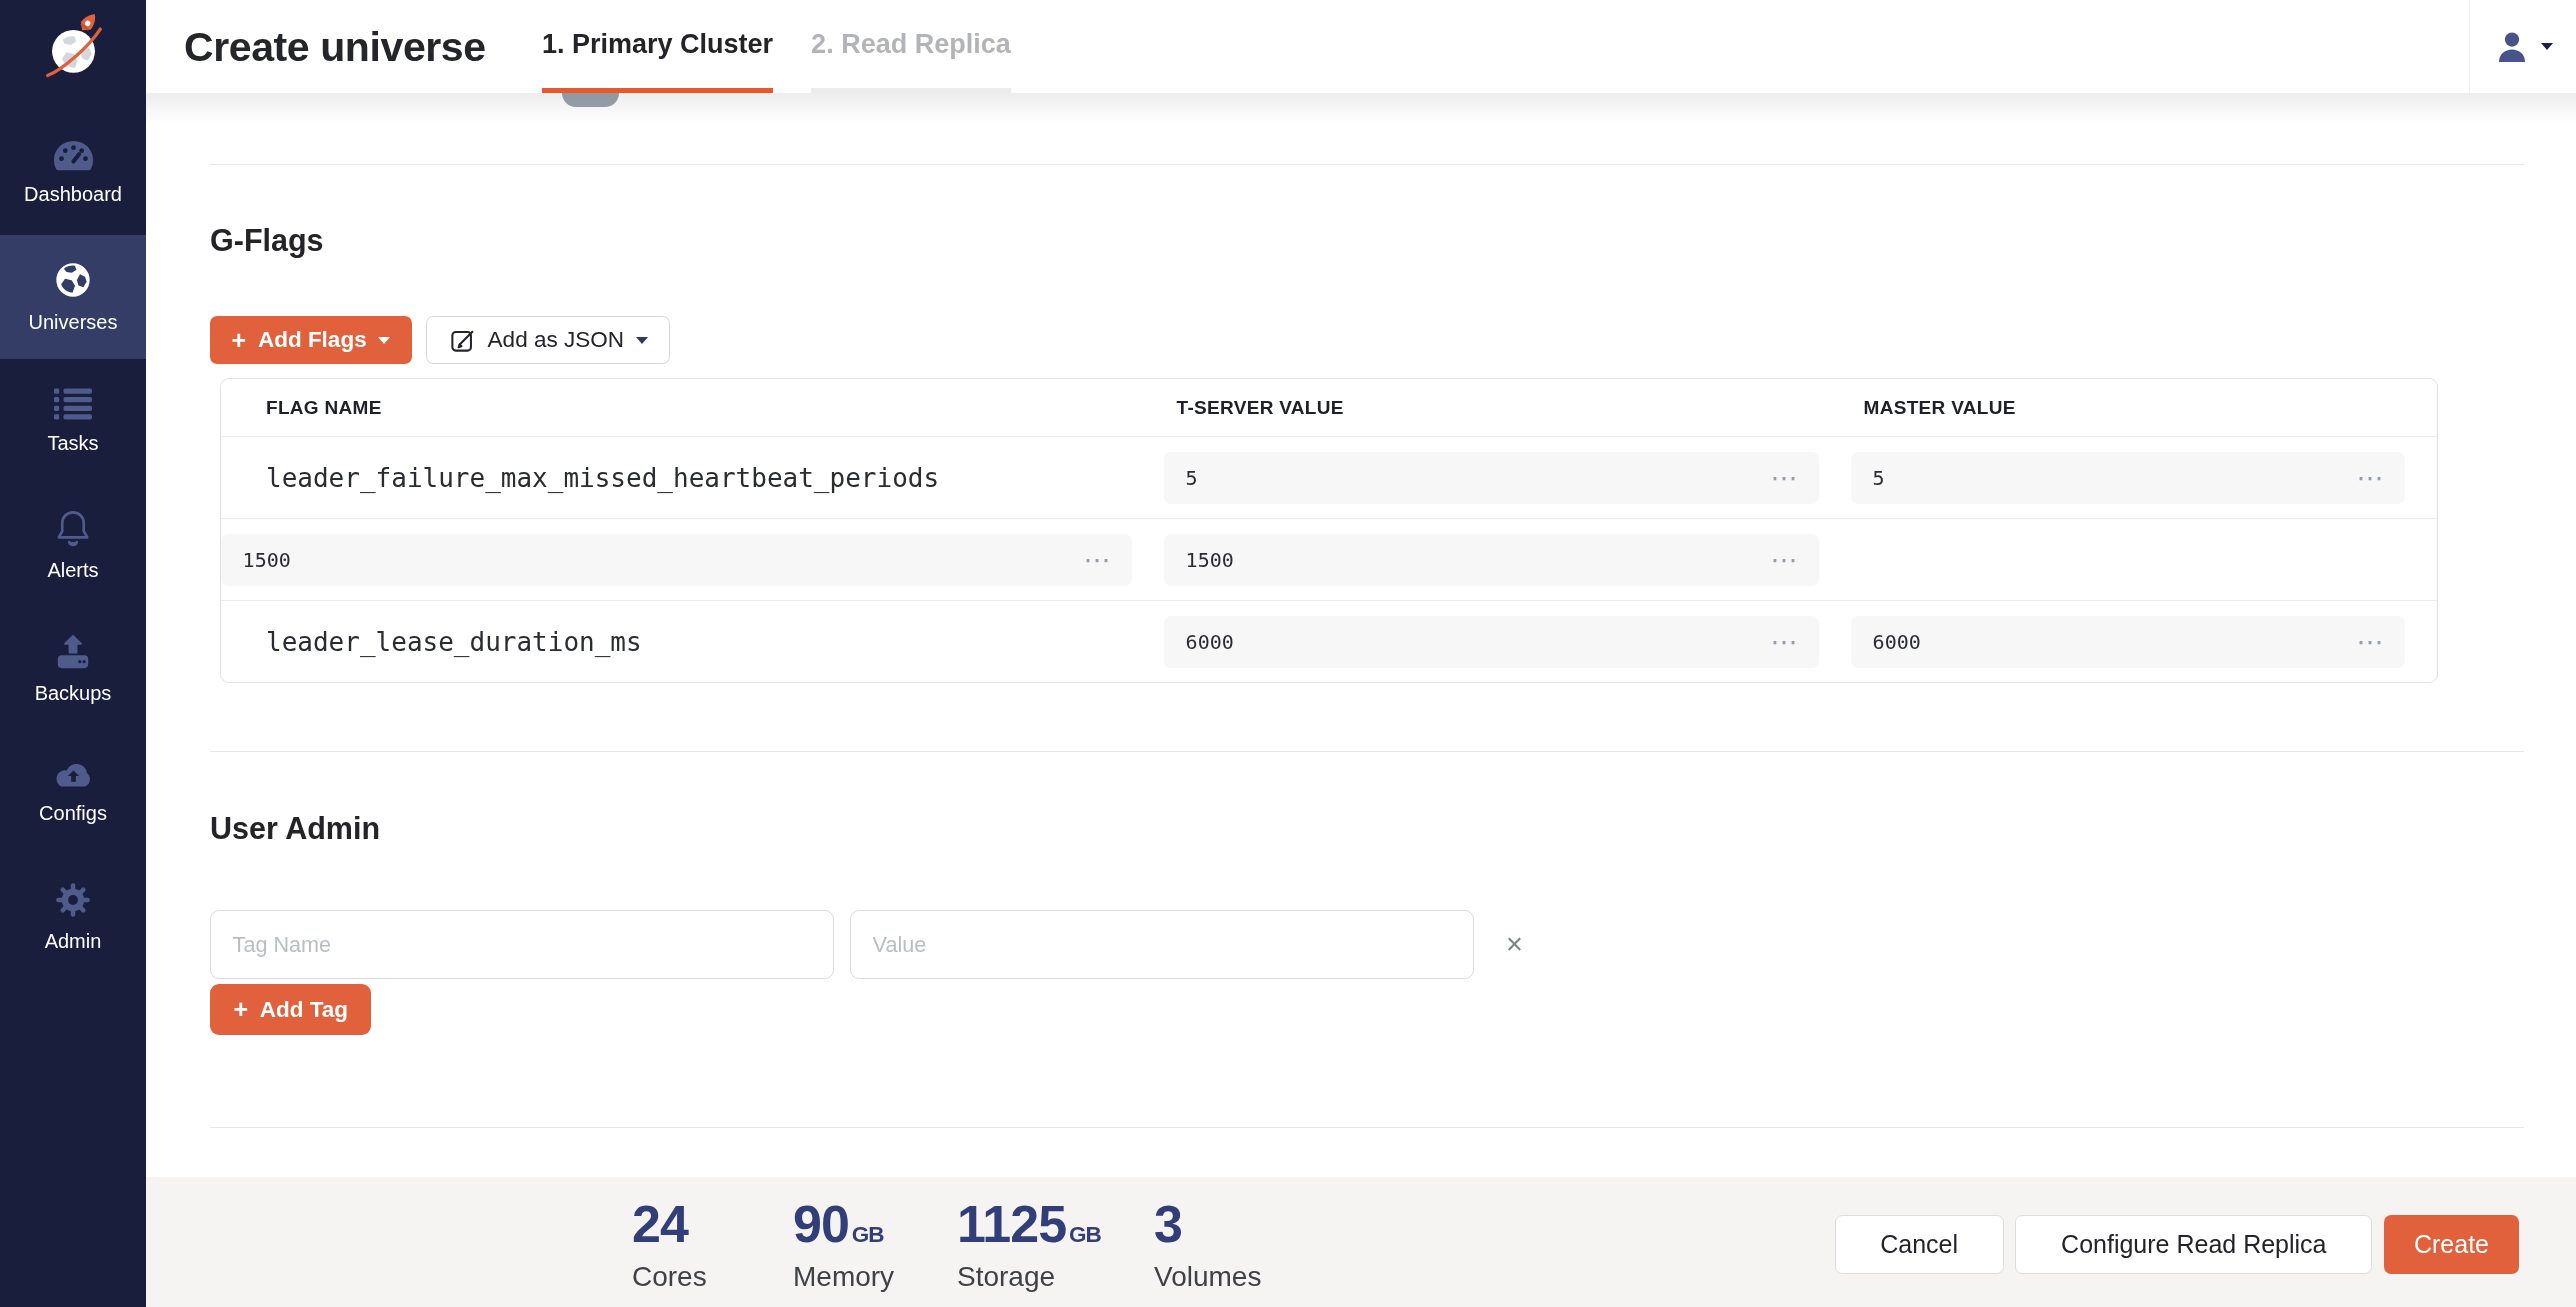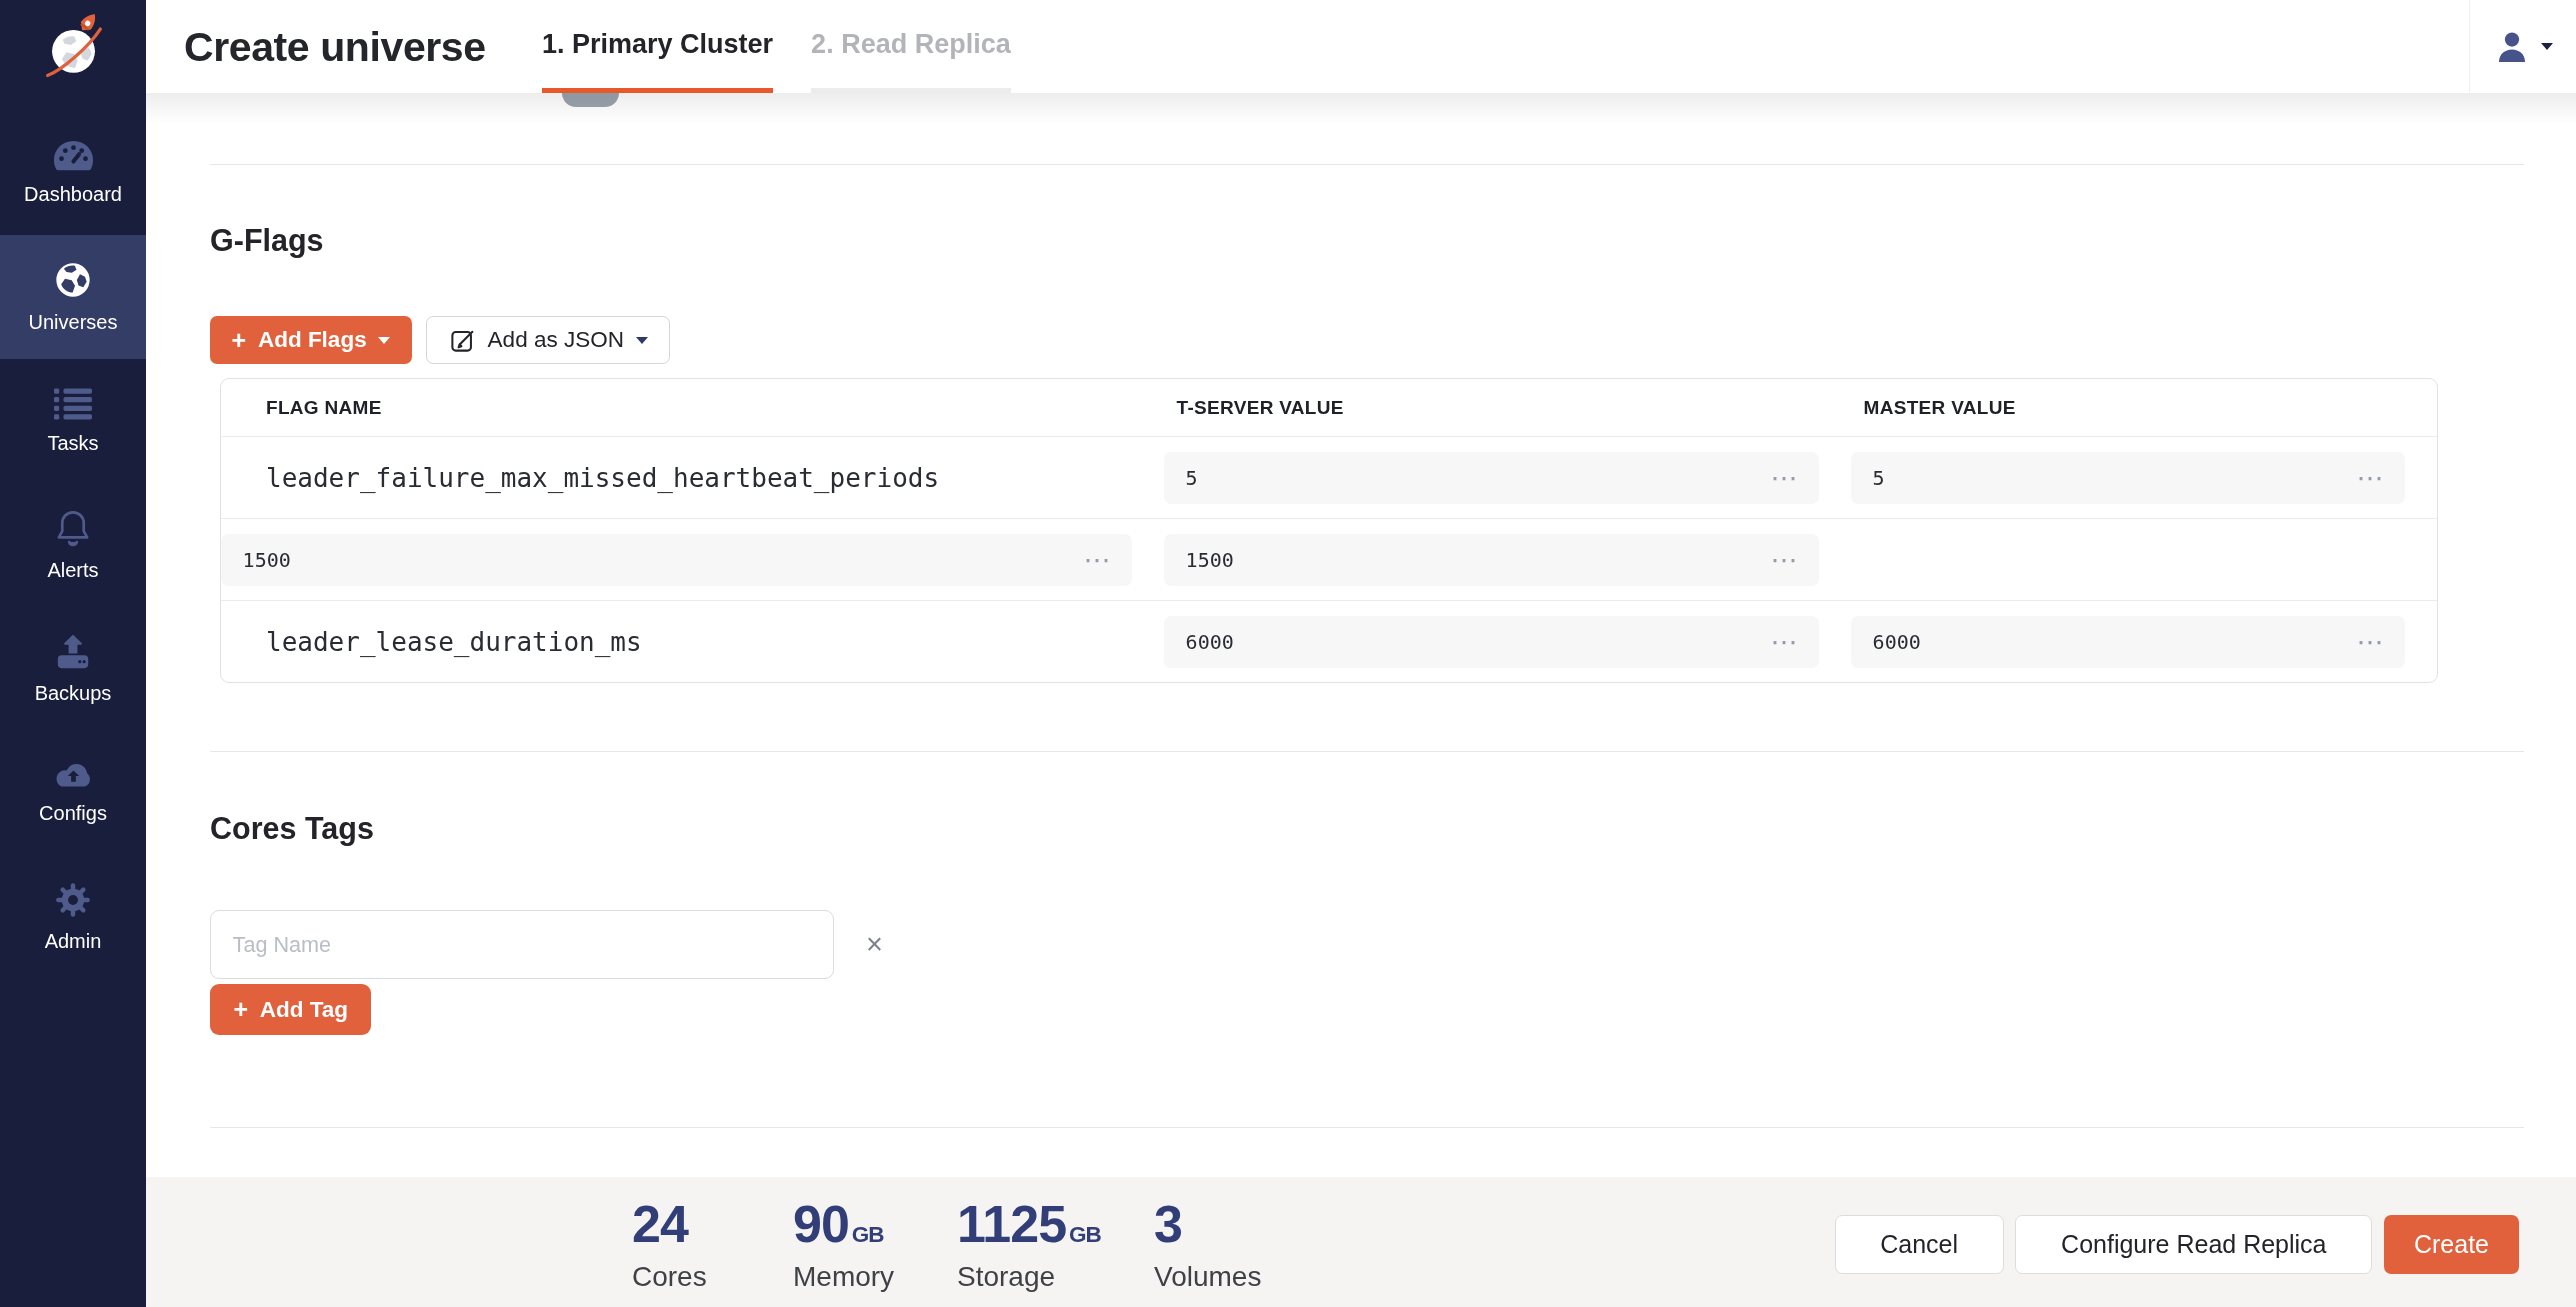--- a/index.html
+++ b/index.html
@@ -259,24 +259,25 @@
       </div>
       <div class="pill">
         <span class="pill-value">6000</span>
         <span class="dots">⋯</span>
       </div>
     </div>
   </div>
 
   <div class="hr hr2"></div>
 
-  <div class="section-title usertags-title">Cores Tags</div>
+  <div class="section-title usertags-title">User Admin</div>
 
   <div class="tag-row">
     <input class="tag-input" type="text" placeholder="Tag Name" style="">
+    <input class="tag-input" type="text" placeholder="Value" style="">
     <span class="tag-remove">×</span>
   </div>
 
   <div class="btn btn-orange btn-add-tag">
     <span class="plus-glyph">+</span>
     <span>Add Tag</span>
   </div>
 
   <div class="hr hr3"></div>
 

